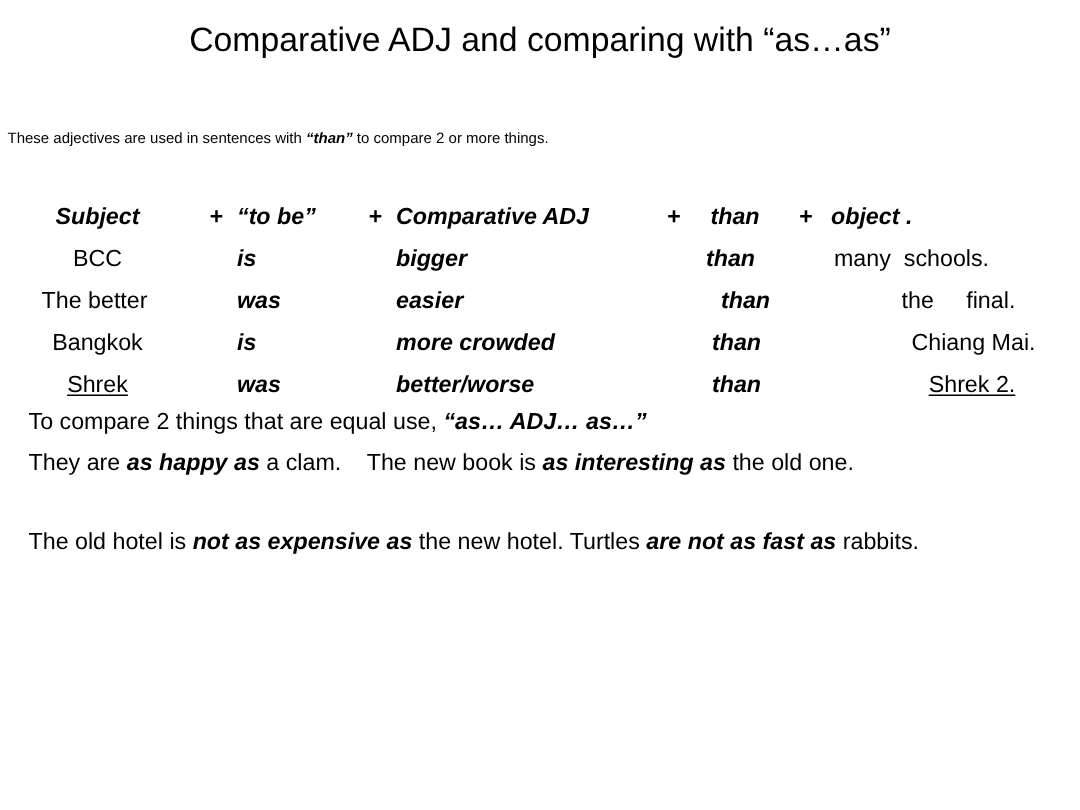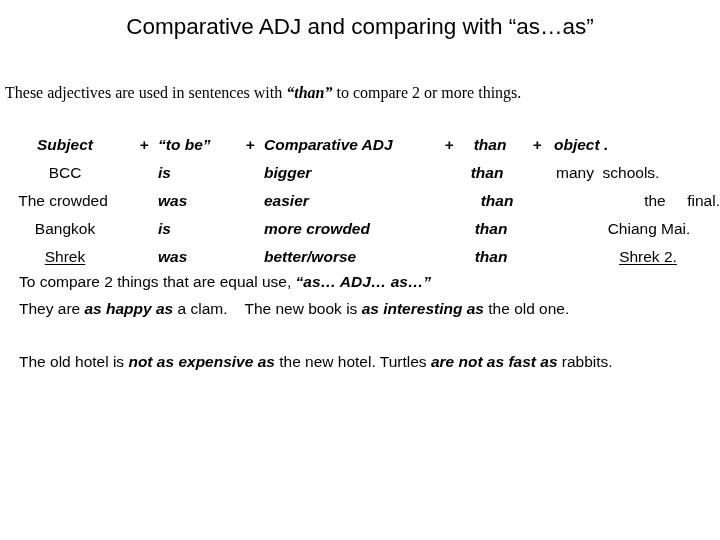--- a/index.html
+++ b/index.html
@@ -72,21 +72,21 @@
   .col-tobe      { width: 78px;  text-align: left; }
   .col-plus2     { width: 28px;  text-align: center; }
   .col-adj       { width: 174px; text-align: left; }
   .col-plus3     { width: 22px;  text-align: center; }
   .col-than      { width: 60px;  text-align: center; }
   .col-plus4     { width: 34px;  text-align: center; }
   .col-object    { width: 166px; text-align: center; }
 
   
   .row-1 .col-object { text-align: left;   padding-left: 2px; }
-  .row-2 .col-object { text-align: right; padding-left: 4px; }
+  .row-2 .col-object { text-align: center; padding-left: 4px; }
   .row-3 .col-object { text-align: center; padding-left: 24px; }
   .row-4 .col-object { text-align: center; padding-left: 22px; }
   .row-head .col-object { text-align: left; padding-left: 0px; }
 
   .row-1 .col-than { padding-right: 6px; }
   .row-2 .col-than { padding-left: 14px; }
   .row-3 .col-than { padding-left: 2px; }
   .row-4 .col-than { padding-left: 2px; }
 
   .row-2 .col-subject { padding-right: 4px; }
@@ -105,24 +105,23 @@
     font-size: 15.5px;
     line-height: 27px;
     height: 27px;
     white-space: pre;
   }
 
   #intro-line {
     position: absolute;
     left: 5px;
     top: 79px;
-    font-size: 16px;
+    font-size: 10px;
     line-height: 27px;
     white-space: pre;
-    font-family: Liberation Serif, serif;
   }
 </style>
 </head>
 <body>
 
 <div class="slide">
 
   <div class="slide-title">Comparative ADJ and comparing with “as…as”</div>
 
   <div id="intro-line"><span>These adjectives are used in sentences with </span><span class="em">“than”</span><span> to compare 2 or more things.</span></div>
@@ -147,21 +146,21 @@
         <td class="col-tobe em">is</td>
         <td class="col-plus2"></td>
         <td class="col-adj em">bigger</td>
         <td class="col-plus3"></td>
         <td class="col-than em">than</td>
         <td class="col-plus4"></td>
         <td class="col-object">many  schools.</td>
       </tr>
 
       <tr class="row-2">
-        <td class="col-subject">The crowded</td>
+        <td class="col-subject">The better</td>
         <td class="col-plus1"></td>
         <td class="col-tobe em">was</td>
         <td class="col-plus2"></td>
         <td class="col-adj em">easier</td>
         <td class="col-plus3"></td>
         <td class="col-than em">than</td>
         <td class="col-plus4"></td>
         <td class="col-object">the     final.</td>
       </tr>
 

